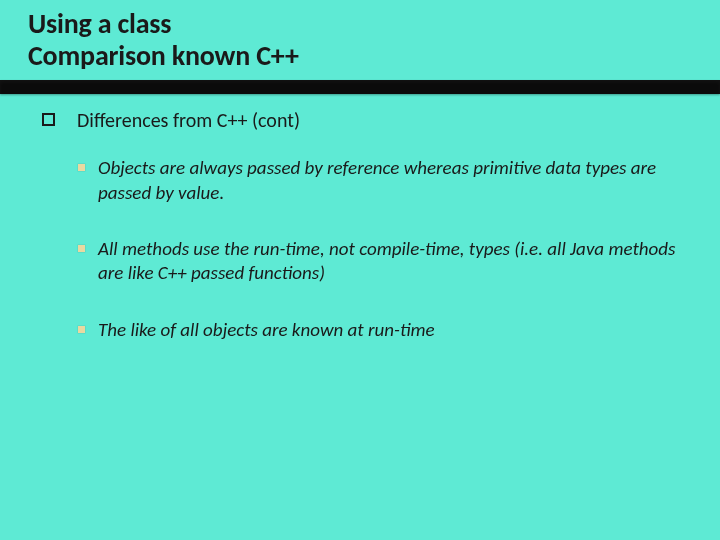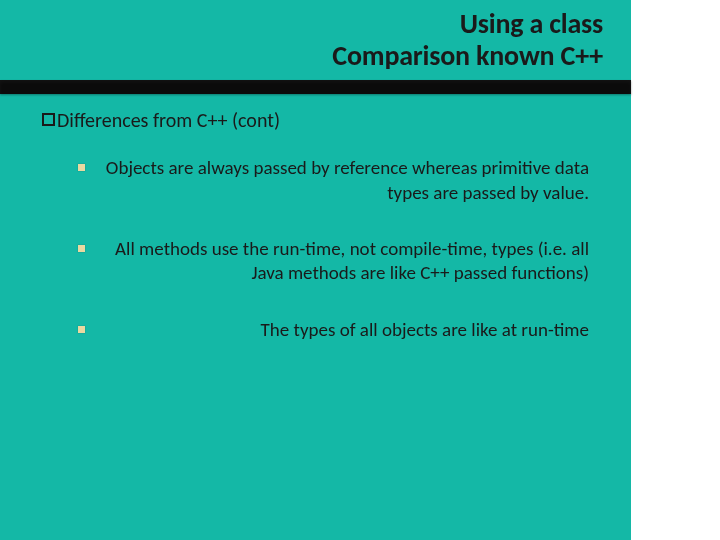--- a/index.html
+++ b/index.html
@@ -4,26 +4,25 @@
 <style>
   html, body {
     margin: 0;
     padding: 0;
     width: 720px;
     height: 540px;
     overflow: hidden;
     font-family: Calibri, "Segoe UI", Candara, Arial, sans-serif;
   }
   .slide {
-    width: 631px;
+    width: 720px;
     height: 540px;
-    background: #14b8a6;
+    background: #5eead4;
     position: relative;
     box-sizing: border-box;
-    text-align: right;
   }
   .title-block {
     padding: 8px 28px 6px 28px;
     color: #1a1a1a;
     font-weight: 700;
   }
   .title-line {
     font-size: 28px;
     line-height: 1.15;
     letter-spacing: -0.2px;
@@ -34,21 +33,21 @@
     box-shadow: inset 0 2px 4px rgba(255,255,255,0.04), 0 1px 2px rgba(0,0,0,0.35);
     margin: 2px 0 0 0;
   }
   .body {
     padding: 14px 42px 0 42px;
     color: #1a1a1a;
   }
   .h2-row {
     display: flex;
     align-items: flex-start;
-    gap: 2px;
+    gap: 22px;
     font-size: 20px;
     margin-bottom: 24px;
   }
   .sq-bullet {
     width: 13px;
     height: 13px;
     border: 2px solid #1a1a1a;
     margin-top: 5px;
     flex: 0 0 auto;
     box-sizing: border-box;
@@ -57,20 +56,21 @@
     list-style: none;
     padding: 0 0 0 36px;
     margin: 0;
   }
   ul.items > li {
     position: relative;
     font-size: 19px;
     line-height: 1.28;
     margin-bottom: 32px;
     padding-left: 20px;
+    font-style: italic;
   }
   ul.items > li::before {
     content: "";
     position: absolute;
     left: 0;
     top: 8px;
     width: 7px;
     height: 7px;
     background: #e9d9a1;
     box-shadow: 0 0 0 0.5px rgba(0,0,0,0.1);
@@ -91,18 +91,18 @@
   <div class="body">
 
     <div class="h2-row">
       <span class="sq-bullet"></span>
       <span>Differences from C++ (cont)</span>
     </div>
 
     <ul class="items">
       <li><span>Objects are always passed by reference whereas primitive data types are passed by value.</span></li>
       <li><span>All methods use the run-time, not compile-time, types (i.e. all Java methods are like C++ passed functions)</span></li>
-      <li><span>The types of all objects are like at run-time</span></li>
+      <li><span>The like of all objects are known at run-time</span></li>
     </ul>
 
   </div>
 
 </div>
 
 </body></html>

